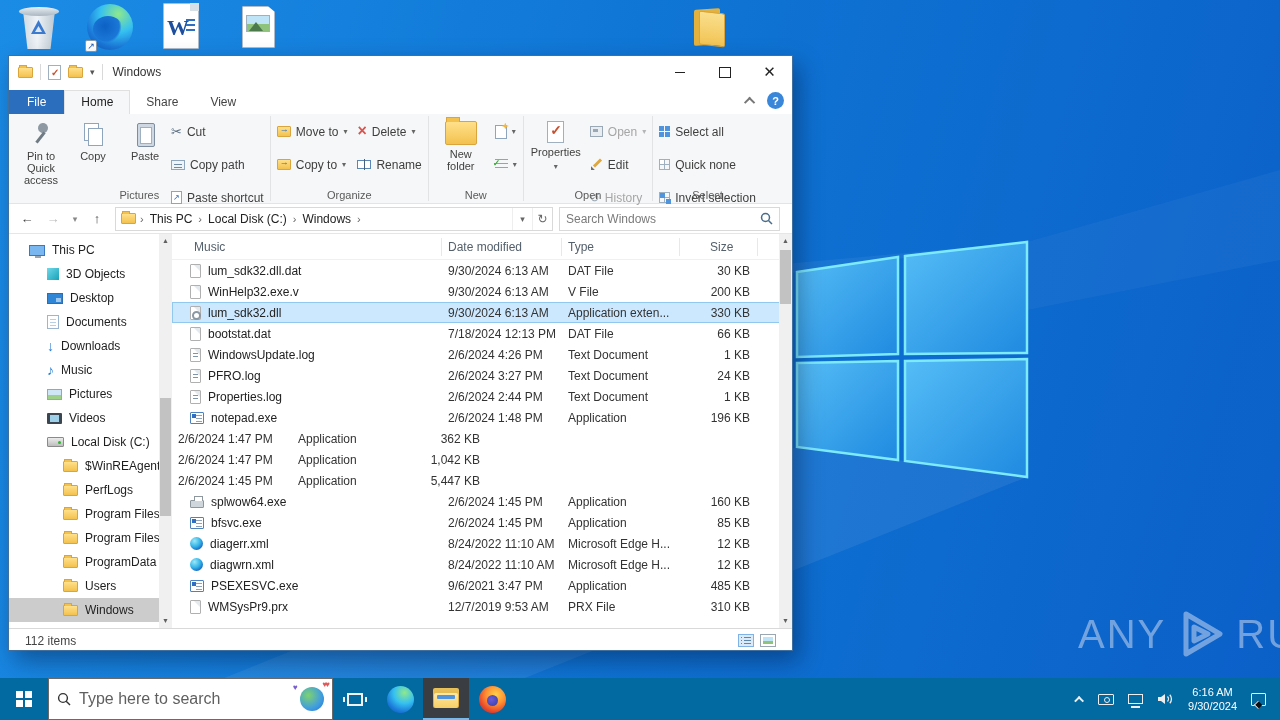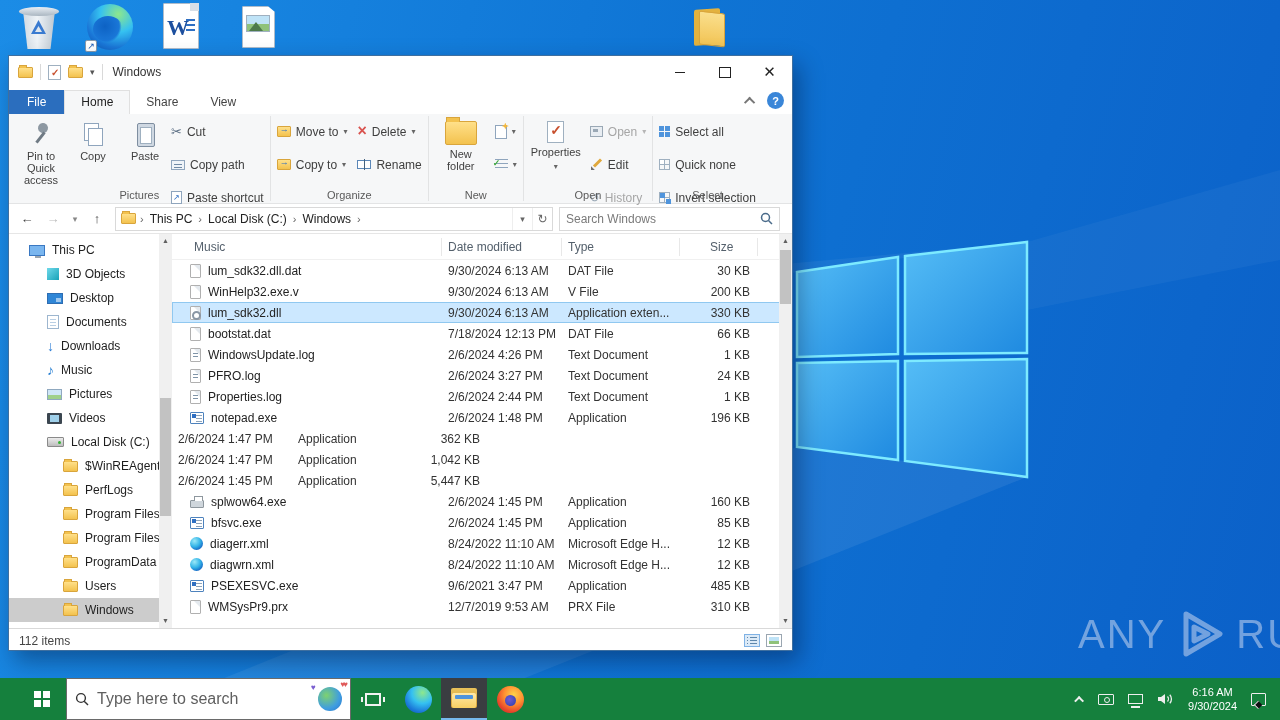--- a/index.html
+++ b/index.html
@@ -246,32 +246,32 @@
   .fi-folder::after { content:""; position:absolute; left:1px; bottom:1px; right:1px; height:3px; background:#5aa7e8; }
   .fi-printer { width:14px; height:8px; background:#cfd6dc; border:1px solid #8e979e; border-radius:1px; margin-top:4px; }
   .fi-printer::before { content:""; position:absolute; left:3px; top:-5px; width:7px; height:4px; background:#fff;
     border:1px solid #8e979e; border-bottom:none; }
   .fi-edge { width:13px; height:13px; border-radius:50%;
     background:radial-gradient(circle at 35% 30%,#9be8f7,#35b5e8 45%,#1262c4 80%); }
 
   #list-scroll { position:absolute; right:0; top:0; bottom:0; }
 
   
-  #statusbar { height:24px; border-top:1px solid #d9d9d9; display:flex; align-items:center; padding:0 10px; color:#444; }
+  #statusbar { height:24px; border-top:1px solid #d9d9d9; display:flex; align-items:center; padding:0 16px; color:#444; }
   #status-right { margin-left:auto; display:flex; gap:6px; }
   .st-details { width:16px; height:13px; border:1px solid #7fb2e5; background:#dceaf7; position:relative; }
   .st-details::after { content:""; position:absolute; inset:2px 2px 2px 5px;
     background:repeating-linear-gradient(#5e87ac 0 1px, transparent 1px 3px); }
   .st-details::before { content:""; position:absolute; left:2px; top:2px; width:1px; height:9px;
     background:repeating-linear-gradient(#5e87ac 0 1px, transparent 1px 3px); }
   .st-thumbs { width:16px; height:13px; border:1px solid #9aa6b1; background:#fff; position:relative; }
   .st-thumbs::after { content:""; position:absolute; inset:2px; background:linear-gradient(#bfe3f7 55%,#8fc27a 55%); }
 
   
-  #taskbar { position:absolute; left:0; bottom:0; width:1280px; height:42px; background:#15803d; display:flex; align-items:center;padding-left:18px; }
+  #taskbar { position:absolute; left:0; bottom:0; width:1280px; height:42px; background:#0369a1; display:flex; align-items:center; }
   .tb-btn { height:42px; display:flex; align-items:center; justify-content:center; }
   #tb-start { width:48px; }
   .tb-start-logo { width:16px; height:16px; position:relative; }
   .tb-start-logo::before { content:""; position:absolute; left:0; top:0; width:7px; height:7px; background:#fff;
     box-shadow:9px 0 #fff, 0 9px #fff, 9px 9px #fff; }
   #tb-search { width:285px; height:42px; background:#fff; border:1px solid #6a6a6a; display:flex; align-items:center;
     gap:8px; padding:0 8px; color:#5f5f5f; }
   .tb-earth { margin-left:auto; width:24px; height:24px; border-radius:50%; position:relative;
     background:radial-gradient(circle at 35% 35%,#7ed26f,#3f9de0 60%,#2b74c9); }
   .tb-earth::before { content:"\2665"; position:absolute; left:-7px; top:-4px; color:#7a5fd0; font-size:8px; }

